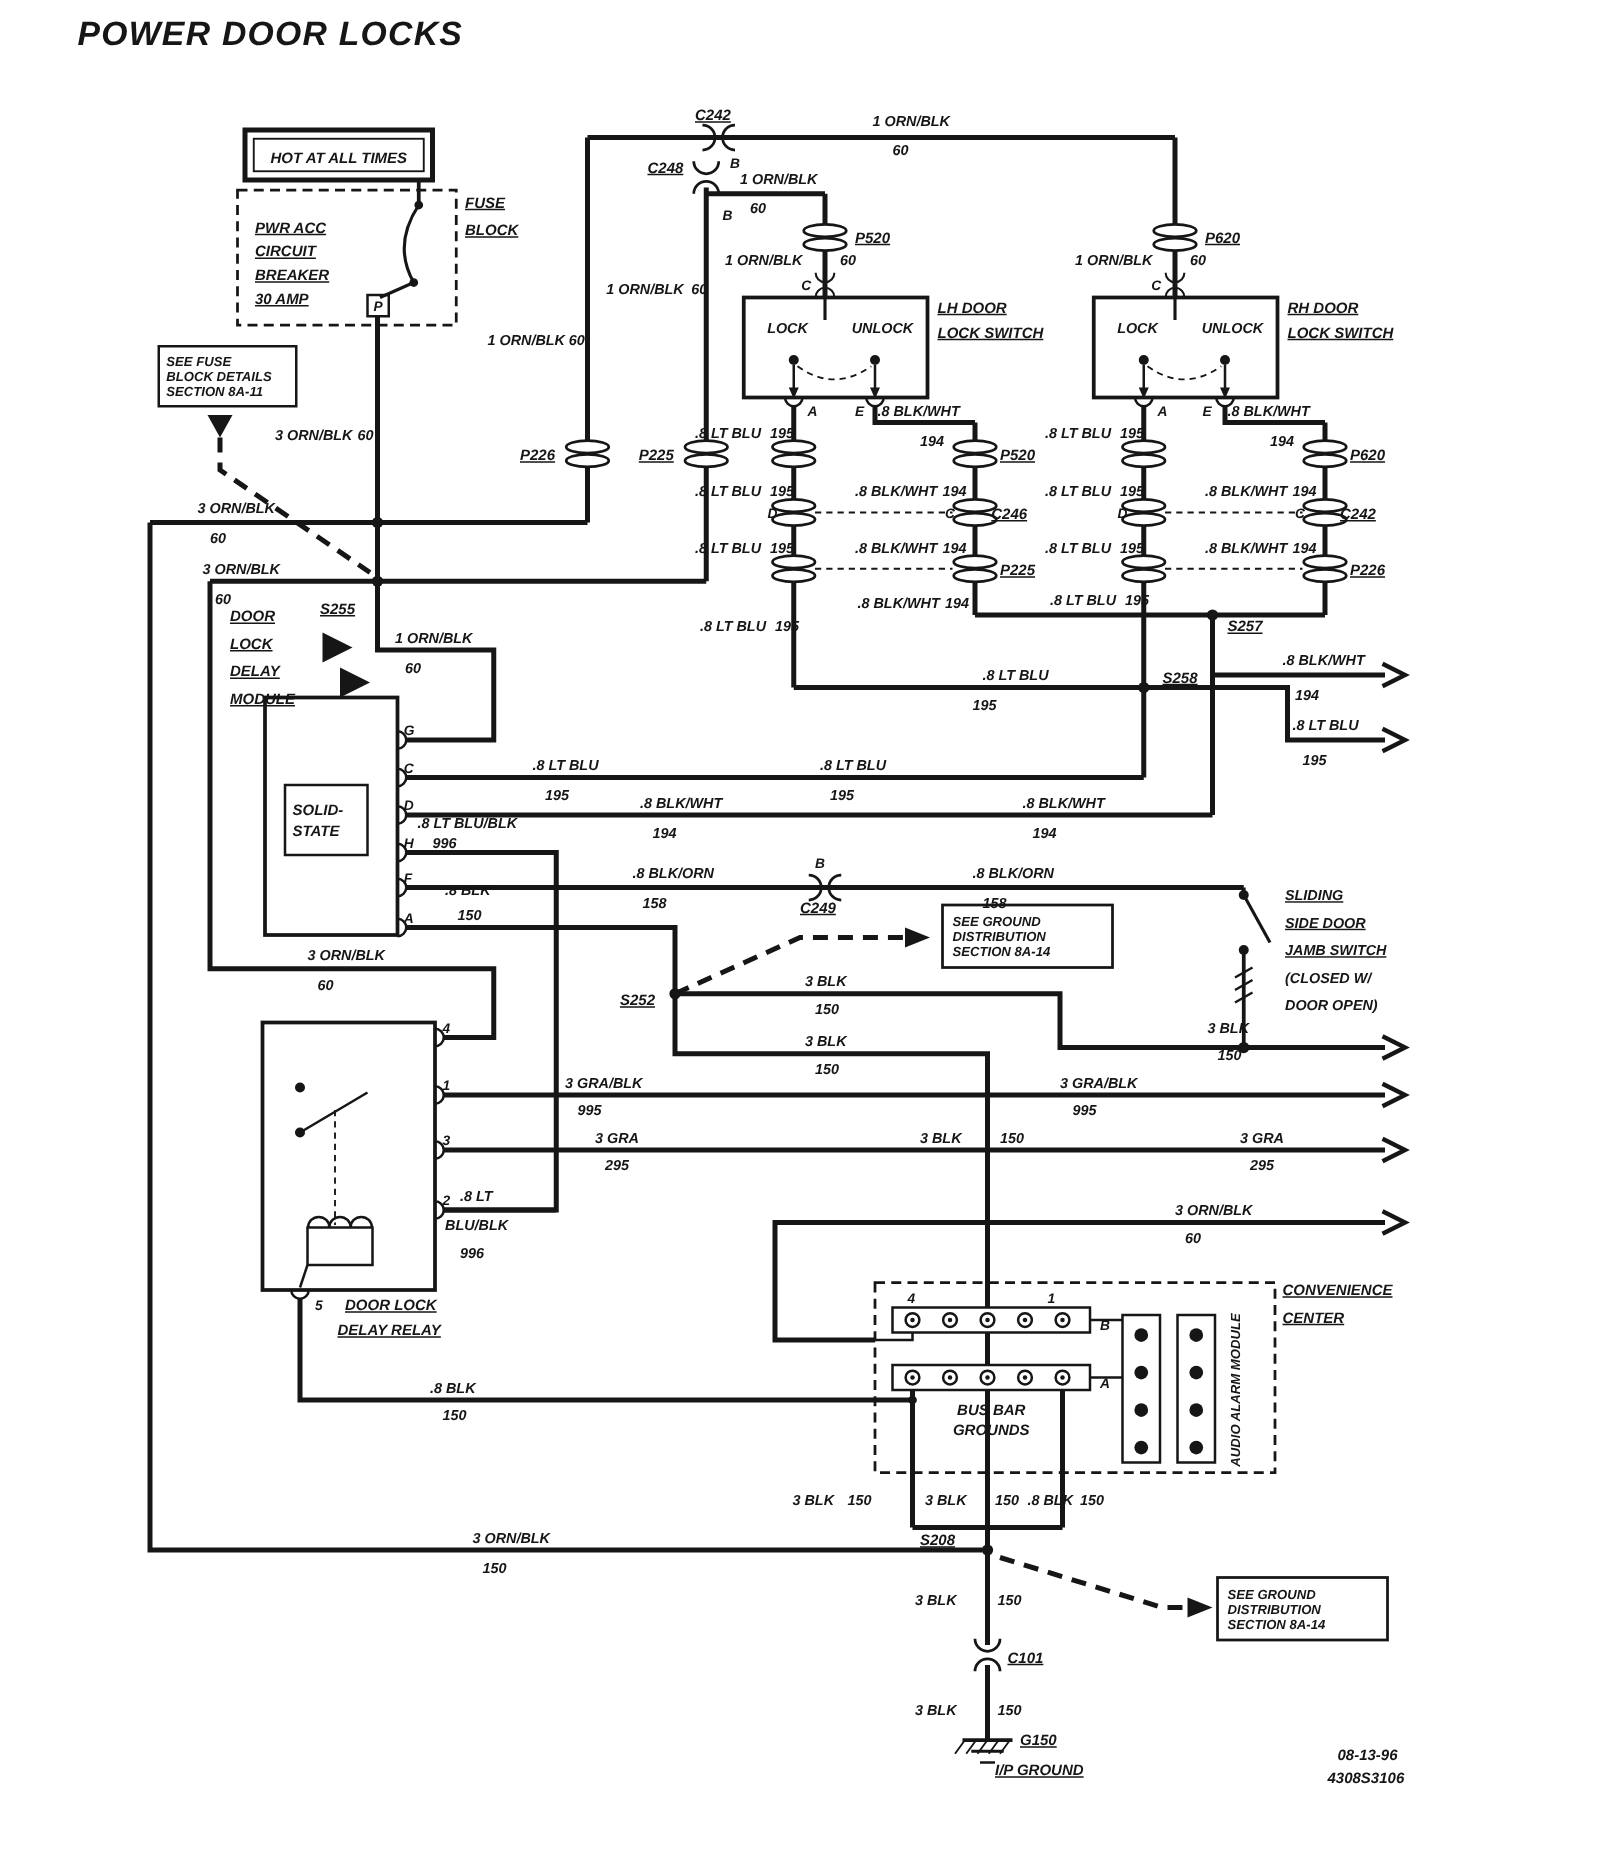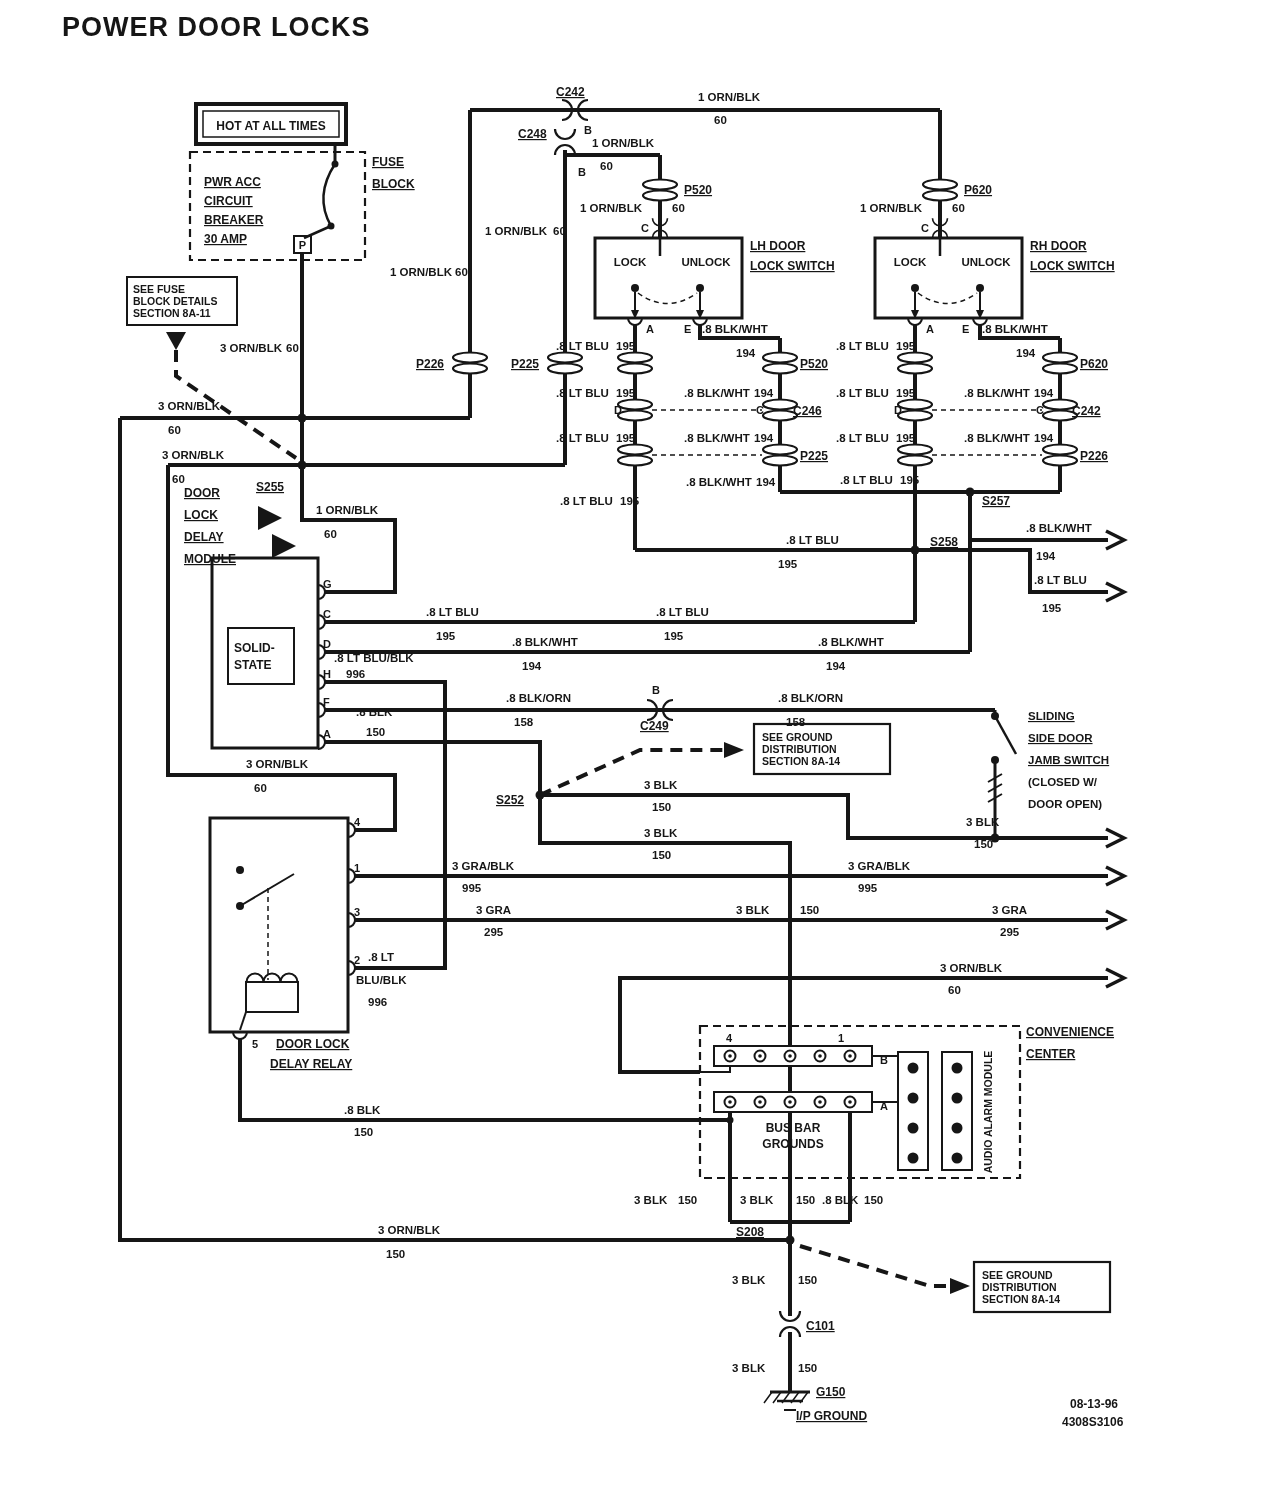--- a/index.html
+++ b/index.html
@@ -1,16 +1,16 @@
 <!DOCTYPE html>
 <html><head>
 <meta charset="utf-8">
 <style>
   html,body{margin:0;padding:0;background:#fff;}
-  .sheet{position:relative;width:1280px;height:1488px;background:#fff;overflow:hidden;}
+  .sheet{position:relative;width:1280px;height:1488px;background:#fff;overflow:hidden;font-style:italic;}
   svg{display:block;}
   text{fill:#161616;font-family:"Liberation Sans",sans-serif;}
   .big{font-size:27px;font-weight:bold;letter-spacing:1px;}
   .t{font-size:11.5px;font-weight:bold;}
   .tc{font-size:12px;font-weight:bold;}
   .pin{font-size:11px;font-weight:bold;}
   .small{font-size:10.5px;font-weight:bold;}
   .tu{text-decoration:underline;}
   .mid{text-anchor:middle;}
   .wire{stroke:#161616;stroke-width:4;fill:none;}

